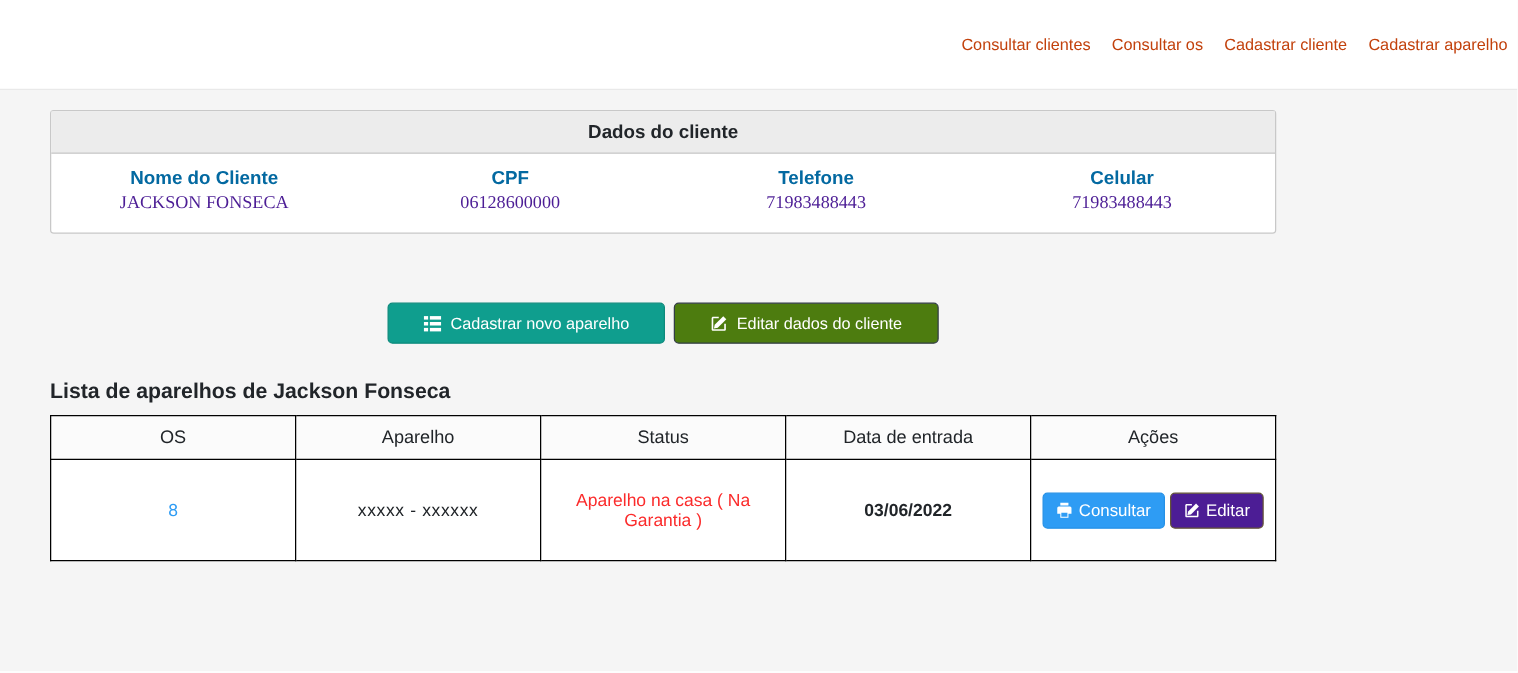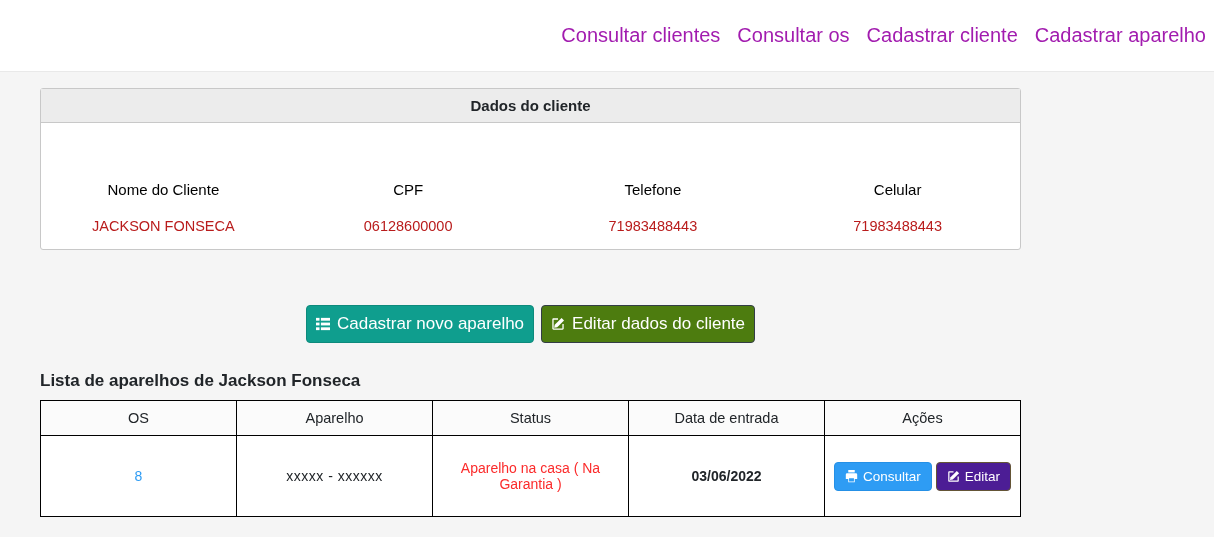--- a/index.html
+++ b/index.html
@@ -15,22 +15,22 @@
     height: 72px;
     background: #ffffff;
     display: flex;
     align-items: center;
     justify-content: flex-end;
     gap: 17px;
     padding-right: 8px;
     border-bottom: 1px solid #e9e9e9;
   }
   .nav-link {
-    font-size: 20px;
-    color: #a21caf;
+    font-size: 13px;
+    color: #c2410c;
     text-decoration: none;
     cursor: pointer;
     white-space: nowrap;
   }
 
   
   .main {
     height: 465px;
     background: #f5f5f5;
     padding-top: 16px;
@@ -57,45 +57,45 @@
   }
   .card-body {
     display: flex;
     padding: 11px 0 15px 0;
   }
   .field {
     flex: 1;
     text-align: center;
   }
   .field-label {
-    font-weight: 400;
+    font-weight: 700;
     font-size: 15px;
-    color: #000000;
-    margin-top: 47px;
+    color: #0369a1;
   }
   .field-value {
-    margin-top: 20px;
+    margin-top: 3px;
     font-size: 14.5px;
-    color: #b91c1c;
+    color: #4c1d95;
+    font-family: Liberation Serif, serif;
   }
 
   
   .actions-row {
     margin-top: 55px;
     display: flex;
     justify-content: center;
     gap: 7px;
   }
   .btn {
     display: inline-flex;
     align-items: center;
     gap: 7px;
     color: #ffffff;
-    font-size: 17px;
-    padding: 8px 9px;
+    font-size: 13px;
+    padding: 8px 28px;
     border-radius: 4px;
     border: 1px solid transparent;
     cursor: pointer;
     font-family: "Liberation Sans", sans-serif;
   }
   .btn svg { display: block; fill: currentColor; }
   .btn-teal  { background: #0f9e8e; border-color: #0d8a7c; }
   .btn-dark  { background: #4d7c0f; border-color: #333d46; }
 
   

